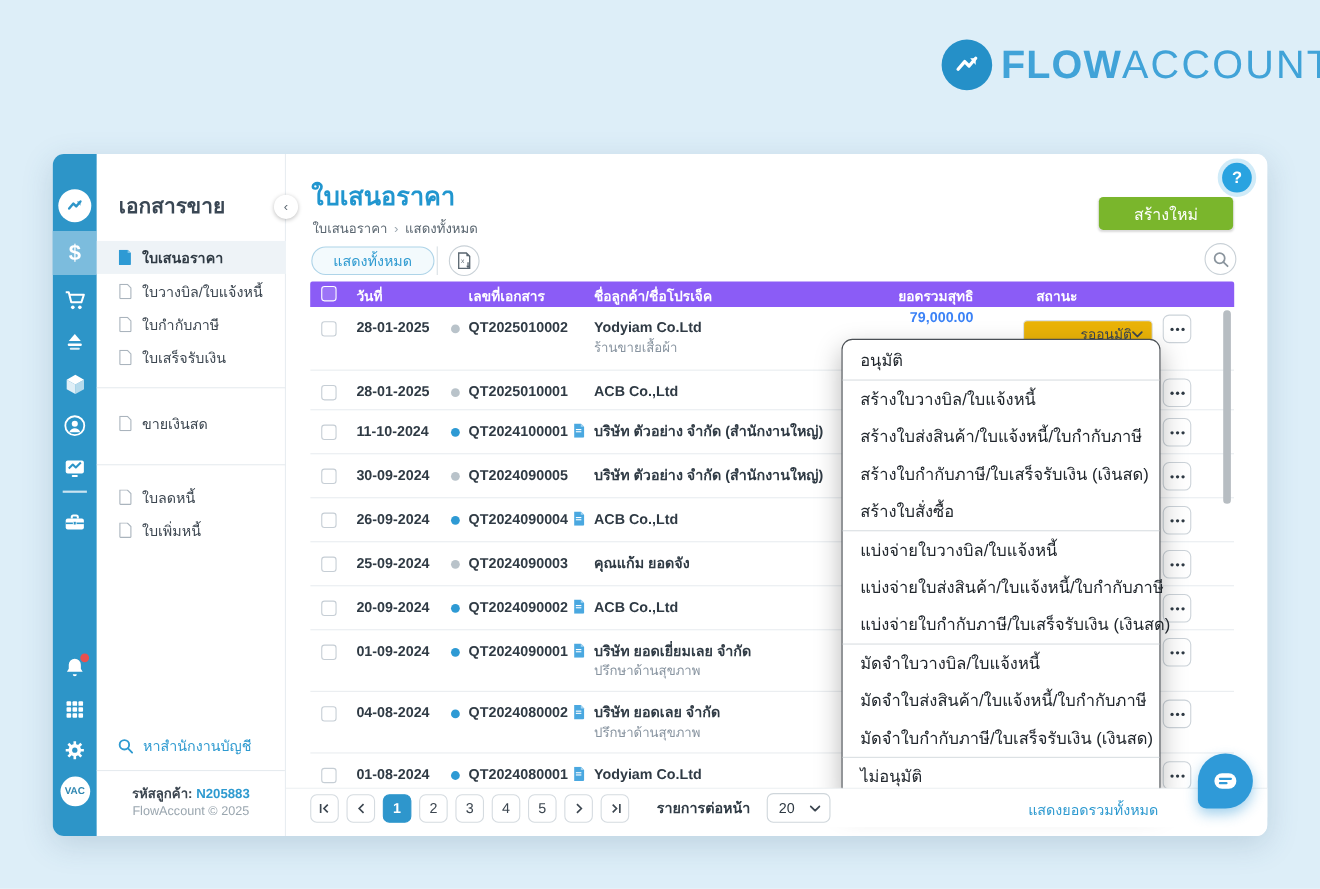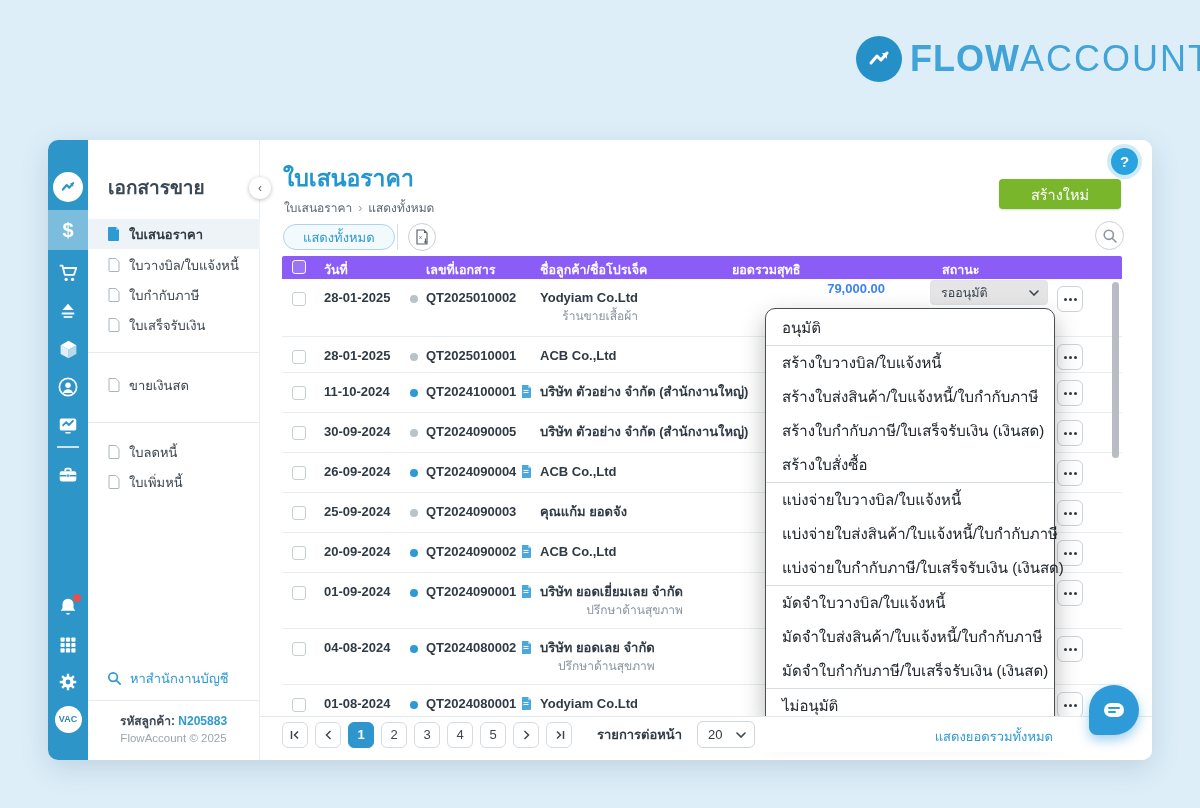--- a/index.html
+++ b/index.html
@@ -67,39 +67,39 @@
   .search-btn { position:absolute; left:835px; top:81px; width:29px; height:29px; border-radius:50%; border:1px solid #c9d1d7; background:#fff;
                 display:flex; align-items:center; justify-content:center; cursor:pointer; }
 
   
   .table { position:absolute; left:22px; top:116px; width:840px; }
   .thead { position:relative; height:23px; background:#8b5cf6; border-radius:2px 2px 0 0; color:#fff; font-size:12.5px; font-weight:600; }
   .thead .cb { position:absolute; left:10px; top:4px; }
   .th-date { position:absolute; left:42px; top:4px; }
   .th-doc { position:absolute; left:144px; top:4px; }
   .th-cust { position:absolute; left:258px; top:4px; }
-  .th-total { position:absolute; left:450px; width:153px; top:4px; }
+  .th-total { position:absolute; left:450px; width:153px; top:4px; text-align:right; }
   .th-status { position:absolute; left:648px; top:4px;margin-left:12px; }
   .rows { position:relative; height:438px; overflow:hidden; }
   .row { position:relative; border-bottom:1px solid #e9edf0; }
   .cb { width:14px; height:14px; border:1.5px solid #c6ced5; border-radius:3px; background:#fff; display:inline-block; cursor:pointer; }
   .thead .cb { border-color:#ffffff; background:rgba(255,255,255,.15); }
   .row .cb { position:absolute; left:10px; top:13px; }
   .c-date { position:absolute; left:42px; top:11px; font-size:13px; font-weight:600; color:#2f3a44; }
   .dot { position:absolute; left:128px; top:16px; width:8px; height:8px; border-radius:50%; }
   .dot[data-dot="blue"] { background:#2e9ad4; }
   .dot[data-dot="gray"] { background:#b9c3ca; }
   .c-doc { position:absolute; left:144px; top:11px; font-size:13px; font-weight:600; color:#2f3a44; display:flex; align-items:center; gap:5px; }
   .doc-badge { display:none; }
   .c-doc[data-doc="true"] .doc-badge { display:inline-flex; }
-  .c-cust { position:absolute; left:258px; top:11px; font-size:13px; font-weight:600; color:#2f3a44; line-height:1.25;text-align:right; }
+  .c-cust { position:absolute; left:258px; top:11px; font-size:13px; font-weight:600; color:#2f3a44; line-height:1.25; }
   .c-sub { display:block; font-size:12px; font-weight:400; color:#8894a0; margin-top:3px; }
   .c-total { position:absolute; left:450px; width:153px; top:2px; text-align:right; font-size:13px; font-weight:600; color:#3b82f6; }
-  .c-status { position:absolute; left:648px; top:1px; width:118px; height:25px; background:#e5e5e5; border:1px solid #dde2e6; border-radius:4px;
-              font-size:12.5px; color:#3c4650; display:flex; align-items:center; justify-content:space-between; padding:0 8px 0 10px; cursor:pointer; }
+  .c-status { position:absolute; left:648px; top:12px; width:118px; height:25px; background:#eab308; border:1px solid #dde2e6; border-radius:4px;
+              font-size:12.5px; color:#3c4650; display:flex; align-items:center; justify-content:flex-end; padding:0 8px 0 10px; cursor:pointer; }
   .more-btn { position:absolute; left:775px; top:7px; width:26px; height:26px; border:1px solid #ccd3d9; border-radius:6px; background:#fff;
               display:flex; align-items:center; justify-content:center; gap:2px; cursor:pointer; }
   .more-btn i { width:3px; height:3px; border-radius:50%; background:#2f3a44; }
 
   
   .vscroll { position:absolute; left:852px; top:142px; width:7px; height:316px; }
   .vscroll .thumb { position:absolute; top:0; width:7px; height:176px; border-radius:4px; background:#b7bdc2; }
 
   
   .menu { position:absolute; left:505px; top:168px; width:290px; background:#fff; border:1.5px solid #4a4f54; border-radius:10px;

